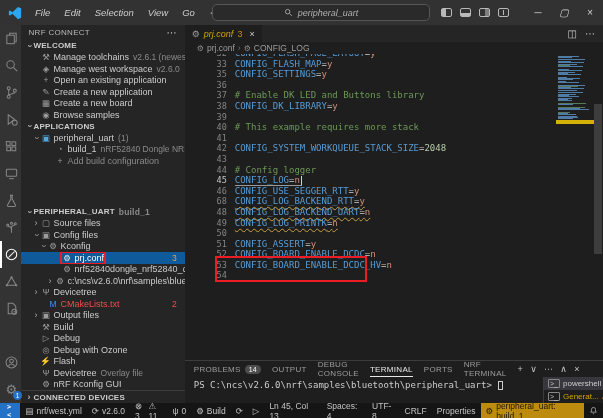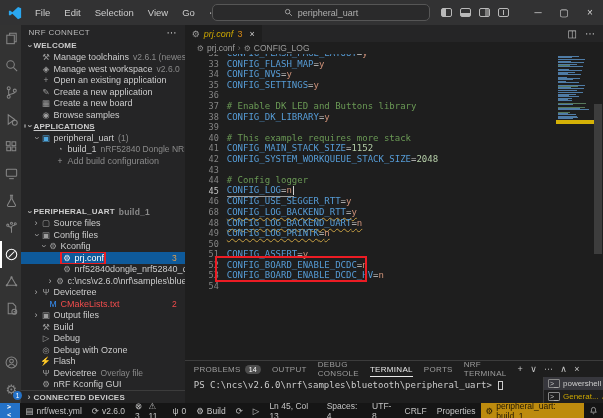--- a/index.html
+++ b/index.html
@@ -2,21 +2,21 @@
 <html><head>
 <meta charset="utf-8">
 <style>
   * { margin:0; padding:0; box-sizing:border-box; }
   html,body { width:603px; height:418px; overflow:hidden; background:#1e1e1e;
     font-family:"Liberation Sans", sans-serif; -webkit-font-smoothing:antialiased; }
   .app { position:relative; width:603px; height:418px; display:flex; flex-direction:column; }
 
   
   .titlebar { height:25px; background:#323233; display:flex; align-items:center; color:#cccccc;
-    font-size:9.5px; flex:0 0 auto; position:relative; }
+    font-size:9.5px; flex:0 0 auto; position:relative;font-style:italic; }
   .vslogo { width:14px; height:14px; margin:0 7px 0 8px; }
   .menus { display:flex; gap:2px; }
   .menu { padding:2px 6px; border-radius:4px; }
   .navarrows { display:flex; gap:4px; margin-left:10px; color:#cccccc; font-size:11px; }
   .navarrows .fwd { color:#6e6e6e; }
   .cmdcenter { position:absolute; left:212px; top:4px; width:218px; height:17px; background:#2a2a2b;
     border:1px solid #565656; border-radius:5px; display:flex; align-items:center; justify-content:center;
     gap:5px; color:#b0b0b0; font-size:9px; }
   .winctrls { position:absolute; right:0; top:0; height:25px; display:flex; align-items:center; }
   .layouticons { display:flex; gap:8px; margin-right:16px; }
@@ -69,21 +69,21 @@
   .tab .tlabel { color:#cca700; font-style:italic; }
   .tab .tbadge { color:#d18616; }
   .tab .tclose { color:#cccccc; margin-left:3px; }
   .tabbar-right { margin-left:auto; display:flex; align-items:center; gap:8px; padding-right:8px; color:#c5c5c5; font-size:10px; }
   .breadcrumbs { height:12px; display:flex; align-items:center; gap:3px; padding-left:12px; font-size:8.5px; color:#9d9d9d; flex:0 0 auto; }
   .breadcrumbs .bic { font-size:8px; color:#8a8a8a; }
   .breadcrumbs .sep { color:#6e6e6e; }
 
   
   .codearea { position:relative; flex:1 1 auto; overflow:hidden; font-family:"DejaVu Sans Mono", monospace; }
-  .lines { position:absolute; left:8px; top:-6px; right:0; }
+  .lines { position:absolute; left:16px; top:-6px; right:0; }
   .cl { height:10.6px; display:flex; align-items:center; font-size:9px; line-height:10.6px; white-space:pre; }
   .cl .gut { width:26px; text-align:right; color:#858585; flex:0 0 auto; font-size:8.5px; }
   .cl .ct { margin-left:8px; }
   .cl.cur .gut { color:#c6c6c6; }
   .tk-k { color:#569cd6; } .tk-o { color:#cfcfcf; } .tk-v { color:#ce9178; }
   .tk-n { color:#b5cea8; } .tk-c { color:#6a9955; }
   .ct.squig { text-decoration:underline wavy #c8a042 1px; text-underline-offset:2px; }
   .ct.uline { border-bottom:1px solid #9a9a9a; }
   .caret { display:inline-block; width:1px; height:9px; background:#d4d4d4; margin-left:1px; vertical-align:middle; }
   .red-annot { position:absolute; border:2px solid #ec1c24; pointer-events:none; }
@@ -299,21 +299,21 @@
               <span>Create a new board</span>
             </span>
           </div>
           <div class="sb-row sb-item" style="padding-left: 11px;">
             <span class="tw"></span>
             <span class="lw">
               <span class="ic">◉</span>
               <span>Browse samples</span>
             </span>
           </div>
-          <div class="sb-row sb-header" style="padding-left: 4px; text-decoration: underline;">
+          <div class="sb-row sb-header" style="padding-left: 4px;">
             <span class="tw open">›</span>
             <span class="lw">
               <span>APPLICATIONS</span>
             </span>
           </div>
           <div class="sb-row sb-item" style="padding-left: 11px;">
             <span class="tw open">›</span>
             <span class="lw">
               <span class="ic" style="color: rgb(79, 168, 224);">▣</span>
               <span>peripheral_uart</span>
@@ -478,28 +478,27 @@
           <span>prj.conf</span>
           <span class="sep">›</span>
           <span class="bic">⚙</span>
           <span>CONFIG_LOG</span>
         </div>
 
       <div class="codearea">
         <div class="lines" id="code-lines">
             <div class="cl"><span class="gut">32</span><span class="ct"><span class="tk-k">CONFIG_FLASH_PAGE_LAYOUT</span><span class="tk-o">=</span><span class="tk-v">y</span></span></div>
             <div class="cl"><span class="gut">33</span><span class="ct"><span class="tk-k">CONFIG_FLASH_MAP</span><span class="tk-o">=</span><span class="tk-v">y</span></span></div>
-            <div class="cl"><span class="gut">34</span><span class="ct"><span class="tk-k">CONFIG_NVS</span><span class="tk-o">=</span><span class="tk-v">y</span></span></div>
             <div class="cl"><span class="gut">35</span><span class="ct"><span class="tk-k">CONFIG_SETTINGS</span><span class="tk-o">=</span><span class="tk-v">y</span></span></div>
             <div class="cl"><span class="gut">36</span><span class="ct"></span></div>
             <div class="cl"><span class="gut">37</span><span class="ct"><span class="tk-c"># Enable DK LED and Buttons library</span></span></div>
             <div class="cl"><span class="gut">38</span><span class="ct"><span class="tk-k">CONFIG_DK_LIBRARY</span><span class="tk-o">=</span><span class="tk-v">y</span></span></div>
             <div class="cl"><span class="gut">39</span><span class="ct"></span></div>
             <div class="cl"><span class="gut">40</span><span class="ct"><span class="tk-c"># This example requires more stack</span></span></div>
-            <div class="cl"><span class="gut">41</span><span class="ct"><span class="tk-k">CONFIG_MAIN_STACK_SIZE</span><span class="tk-o">=</span><span class="tk-n">1152</span></span></div>
+            <div class="cl"><span class="gut">41</span></div>
             <div class="cl"><span class="gut">42</span><span class="ct"><span class="tk-k">CONFIG_SYSTEM_WORKQUEUE_STACK_SIZE</span><span class="tk-o">=</span><span class="tk-n">2048</span></span></div>
             <div class="cl"><span class="gut">43</span><span class="ct"></span></div>
             <div class="cl"><span class="gut">44</span><span class="ct"><span class="tk-c"># Config logger</span></span></div>
             <div class="cl cur"><span class="gut">45</span><span class="ct uline"><span class="tk-k">CONFIG_LOG</span><span class="tk-o">=</span><span class="tk-v">n</span><span class="caret"></span></span></div>
             <div class="cl"><span class="gut">46</span><span class="ct"><span class="tk-k">CONFIG_USE_SEGGER_RTT</span><span class="tk-o">=</span><span class="tk-v">y</span></span></div>
             <div class="cl"><span class="gut">68</span><span class="ct squig"><span class="tk-k">CONFIG_LOG_BACKEND_RTT</span><span class="tk-o">=</span><span class="tk-v">y</span></span></div>
             <div class="cl"><span class="gut">48</span><span class="ct squig"><span class="tk-k">CONFIG_LOG_BACKEND_UART</span><span class="tk-o">=</span><span class="tk-v">n</span></span></div>
             <div class="cl"><span class="gut">49</span><span class="ct squig"><span class="tk-k">CONFIG_LOG_PRINTK</span><span class="tk-o">=</span><span class="tk-v">n</span></span></div>
             <div class="cl"><span class="gut">50</span><span class="ct"></span></div>
             <div class="cl"><span class="gut">51</span><span class="ct"><span class="tk-k">CONFIG_ASSERT</span><span class="tk-o">=</span><span class="tk-v">y</span></span></div>

